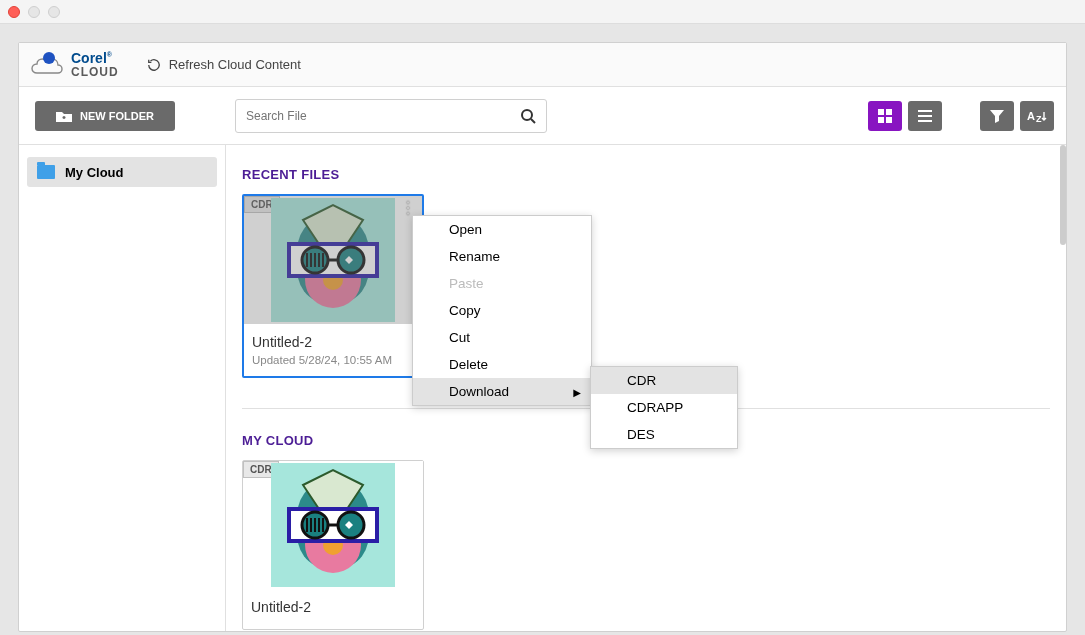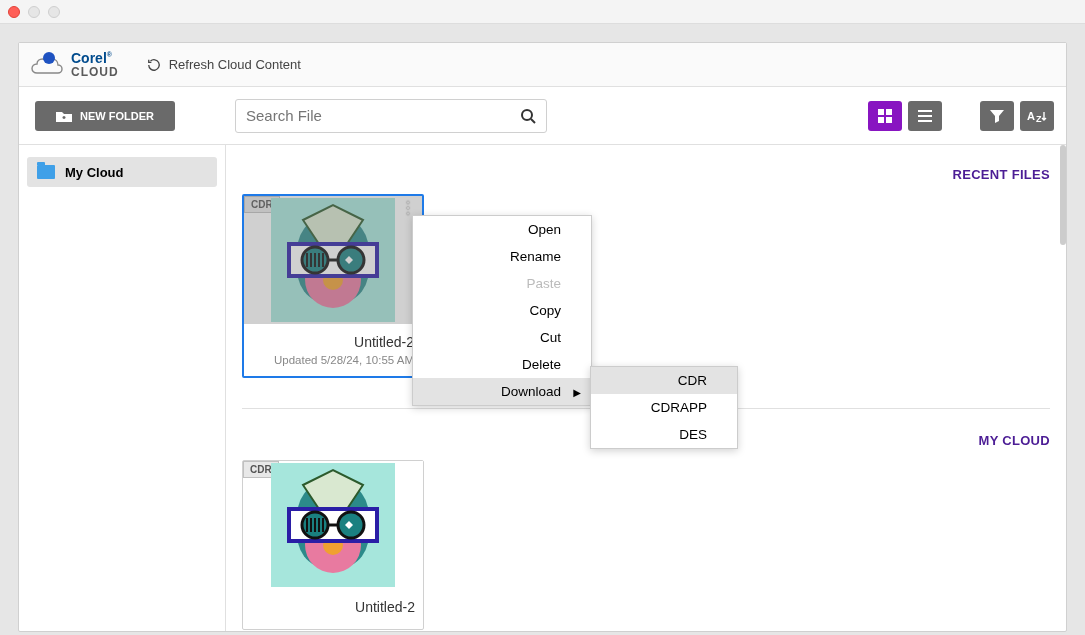--- a/index.html
+++ b/index.html
@@ -15,29 +15,29 @@
 
 .header { height: 44px; display: flex; align-items: center; padding: 0 12px; gap: 28px; border-bottom: 1px solid #e0e0e0; background: #fafafa; }
 .logo { display: flex; align-items: center; gap: 6px; }
 .logo-text { font-size: 14px; color: #004b8d; font-weight: 600; line-height: 1; }
 .logo-sub { font-size: 12px; color: #5a5a5a; font-weight: 700; letter-spacing: 1px; }
 .refresh { display: flex; align-items: center; gap: 8px; font-size: 13px; color: #444; cursor: pointer; }
 
 .toolbar { height: 58px; display: flex; align-items: center; padding: 0 12px 0 12px; gap: 16px; border-bottom: 1px solid #e0e0e0; }
 .btn-newfolder { background: #6a6a6a; color: #fff; border: none; height: 30px; padding: 0 14px; border-radius: 3px; font-size: 11px; font-weight: 600; display: flex; align-items: center; gap: 8px; cursor: pointer; width: 140px; justify-content: center; margin-left:4px; margin-right:44px;}
 .search-wrap { width: 312px; height: 34px; border: 1px solid #d0d0d0; border-radius: 3px; display: flex; align-items: center; padding: 0 10px; }
-.search-input { flex: 1; border: none; outline: none; font-size: 15px; color: #333; }
+.search-input { flex: 1; border: none; outline: none; font-size: 12px; color: #333; }
 .spacer { flex: 1; }
 .icon-btn { width: 34px; height: 30px; border-radius: 3px; display: flex; align-items: center; justify-content: center; cursor: pointer; }
 .icon-btn.purple { background: #8815c1; color: #fff; }
 .icon-btn.grey { background: #6a6a6a; color: #fff; }
 .toolbar-right { display: flex; gap: 6px; align-items: center; }
 .toolbar-gap { width: 26px; }
 
-.body { flex: 1; display: flex; overflow: hidden; text-align: right; }
+.body { flex: 1; display: flex; overflow: hidden; }
 .sidebar { width: 207px; border-right: 1px solid #e0e0e0; padding-top: 12px; }
 .sidebar-item { height: 30px; margin: 0 8px; border-radius: 3px; display: flex; align-items: center; gap: 10px; padding: 0 10px; font-size: 13px; }
 .sidebar-item.active { background: #e3e3e3; font-weight: 600; }
 .folder-icon { width: 18px; height: 14px; background: #3fa0e8; border-radius: 1px; position: relative; }
 .folder-icon::before { content: ""; position: absolute; top: -3px; left: 0; width: 8px; height: 3px; background: #3fa0e8; border-radius: 1px 1px 0 0; }
 
 .content { flex: 1; padding: 22px 16px; overflow: auto; position: relative; }
 .section-title { font-size: 13px; font-weight: 700; letter-spacing: 0.3px; margin-bottom: 12px; color: #4c1d95; }
 .section { margin-bottom: 30px; }
 .divider { border-top: 1px solid #e0e0e0; margin: 20px 0 24px 0; }

